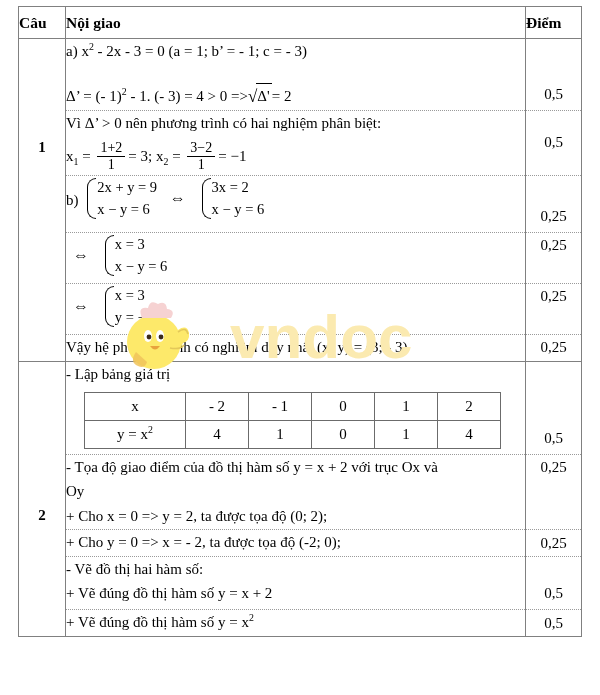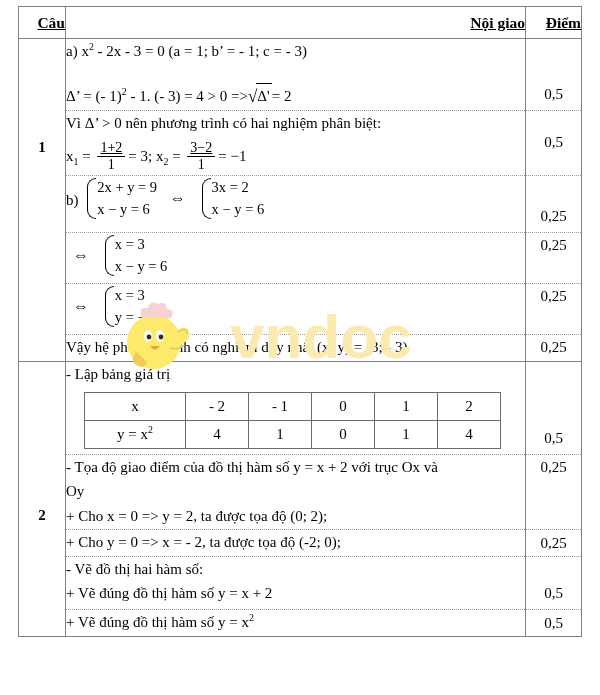--- a/index.html
+++ b/index.html
@@ -52,28 +52,27 @@
     padding: 0;
     vertical-align: top;
     position: relative;
     background: transparent;
   }
   .col-cau  { width: 47px; }
   .col-noi  { width: 460px; }
   .col-diem { width: 56px; }
 
   thead th {
-    text-align: right;
+    text-align: left;
     font-weight: bold;
     font-size: 15.5px;
     height: 31px;
     line-height: 31px;
     border-bottom: 1px solid #808080 !important;
     border-top: 1px solid #808080 !important;
-    text-decoration: underline;
   }
 
   
   tr.block-end > td { border-bottom: 1px solid #808080 !important; }
   tr.block-start > td { border-top: 1px solid #808080 !important; }
 
   td.cau {
     text-align: center;
     font-weight: bold;
     font-size: 15px;
@@ -109,21 +108,21 @@
   .frac {
     display: inline-block;
     vertical-align: middle;
     text-align: center;
     font-size: 14px;
     line-height: 1.12;
     margin: 0 3px;
     position: relative;
     top: -1px;
   }
-  .frac .num { display: block; padding: 0 3px; text-decoration: underline; }
+  .frac .num { display: block; padding: 0 3px; }
   .frac .den { display: block; padding: 0 3px; border-top: 1.4px solid #000; }
 
   .sqrt {
     display: inline-block;
     border-top: 1.2px solid #000;
     padding: 0 2px 0 1px;
     margin-left: -1px;
   }
   .radsym { display: inline-block; font-size: 17px; position: relative; top: 1px; }
 

